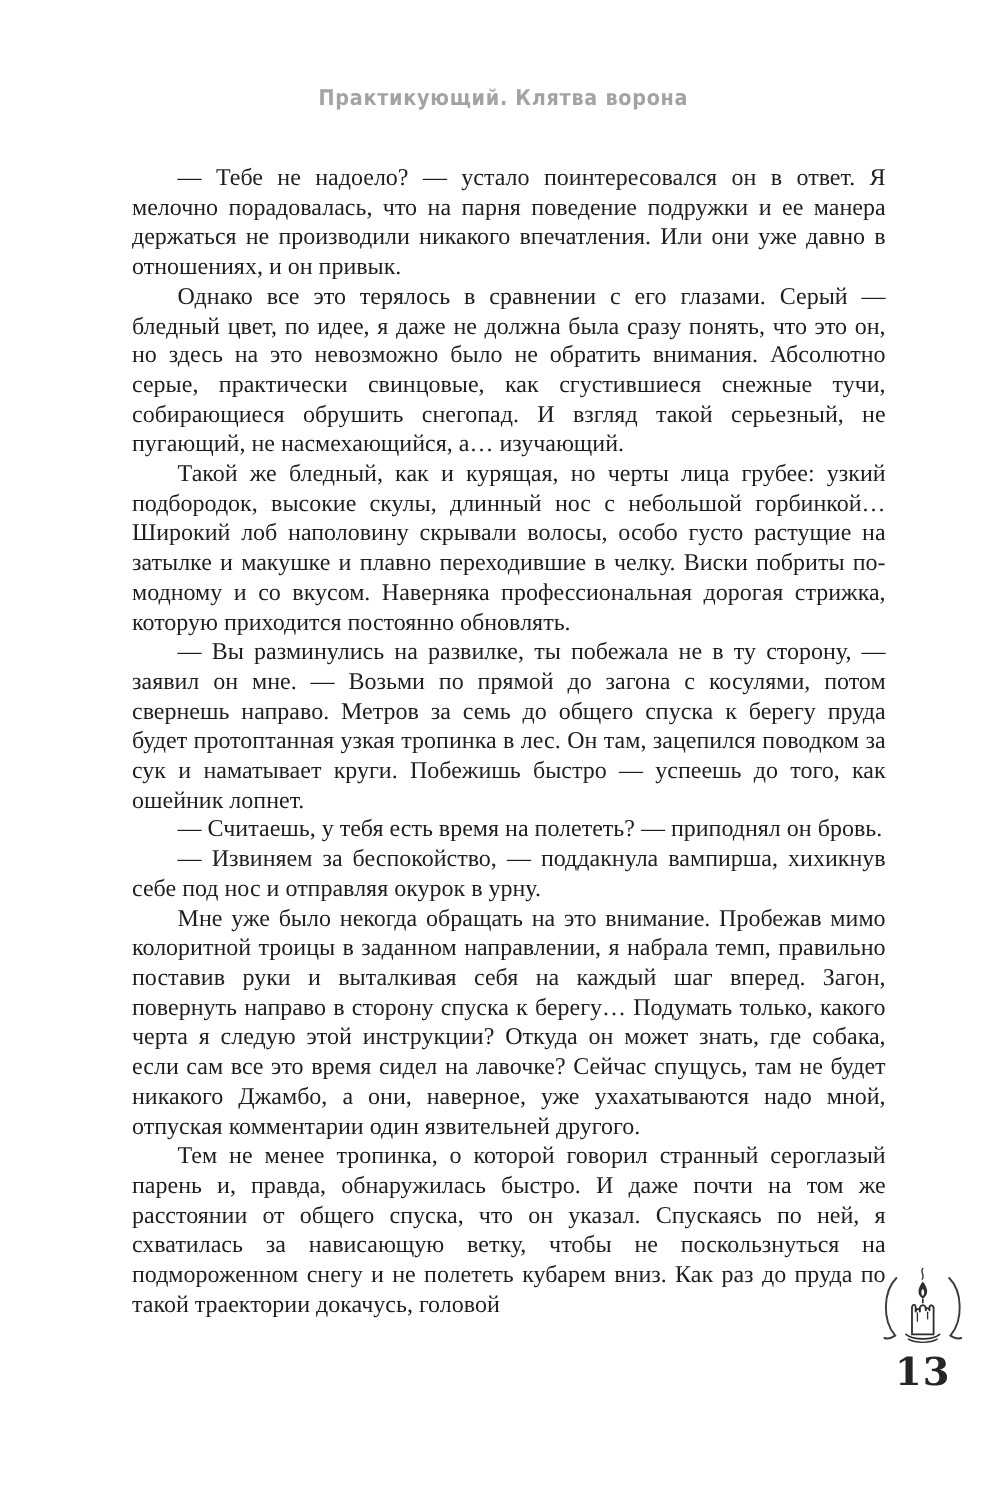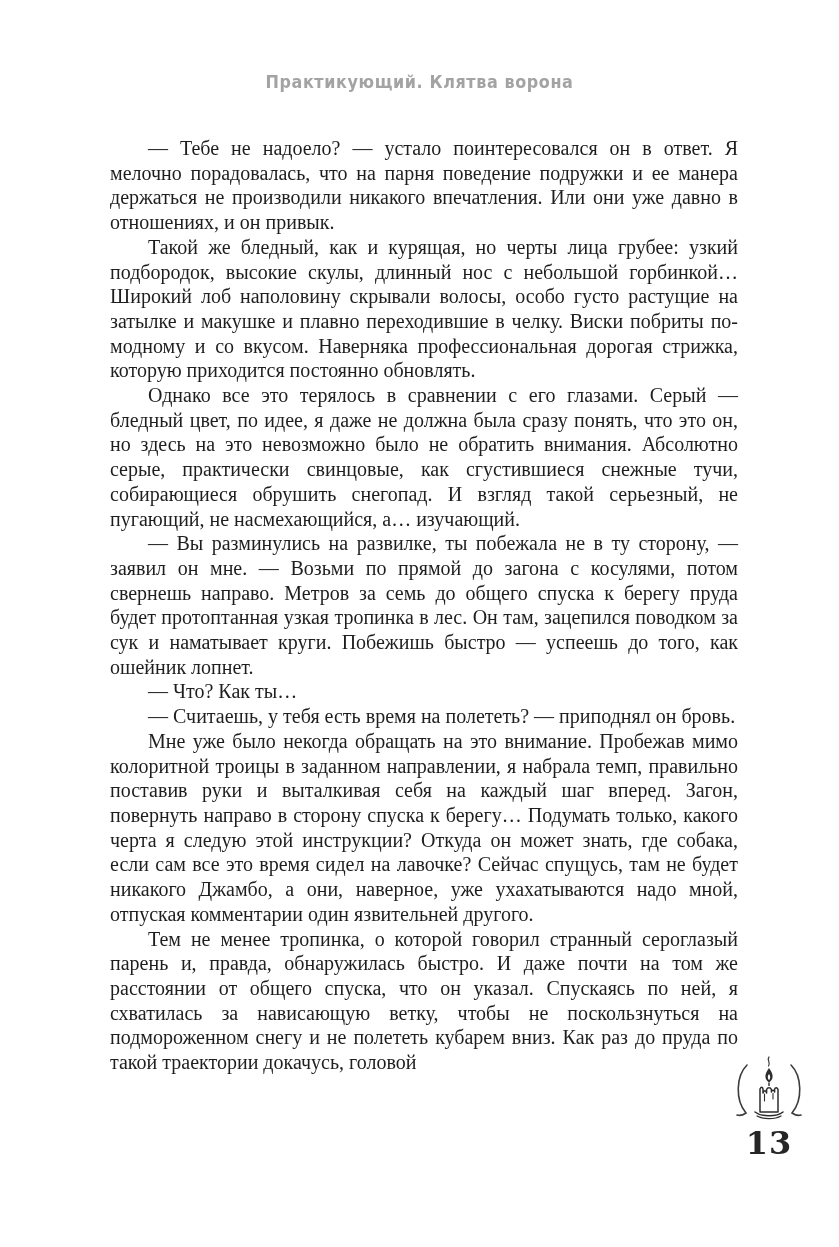--- a/index.html
+++ b/index.html
@@ -70,25 +70,25 @@
 </style>
 </head>
 <body>
 
 <div class="page">
 
   <div class="running-head">Практикующий. Клятва ворона</div>
 
   <div class="text-block">
       <p>— Тебе не надоело? — устало поинтересовался он в ответ. Я мелочно порадовалась, что на парня поведение подружки и ее манера держаться не производили никакого впечатления. Или они уже давно в отношениях, и он привык.</p>
+      <p>Однако все это терялось в сравнении с его глазами. Серый — бледный цвет, по идее, я даже не должна была сразу понять, что это он, но здесь на это невозможно было не обратить внимания. Абсолютно серые, практически свинцовые, как сгустившиеся снежные тучи, собирающиеся обрушить снегопад. И взгляд такой серьезный, не пугающий, не насмехающийся, а… изучающий.</p>
       <p>Такой же бледный, как и курящая, но черты лица грубее: узкий подбородок, высокие скулы, длинный нос с небольшой горбинкой… Широкий лоб наполовину скрывали волосы, особо густо растущие на затылке и макушке и плавно переходившие в челку. Виски побриты по-модному и со вкусом. Наверняка профессиональная дорогая стрижка, которую приходится постоянно обновлять.</p>
-      <p>Однако все это терялось в сравнении с его глазами. Серый — бледный цвет, по идее, я даже не должна была сразу понять, что это он, но здесь на это невозможно было не обратить внимания. Абсолютно серые, практически свинцовые, как сгустившиеся снежные тучи, собирающиеся обрушить снегопад. И взгляд такой серьезный, не пугающий, не насмехающийся, а… изучающий.</p>
       <p>— Вы разминулись на развилке, ты побежала не в ту сторону, — заявил он мне. — Возьми по прямой до загона с косулями, потом свернешь направо. Метров за семь до общего спуска к берегу пруда будет протоптанная узкая тропинка в лес. Он там, зацепился поводком за сук и наматывает круги. Побежишь быстро — успеешь до того, как ошейник лопнет.</p>
-      <p>— Что? Как ты…</p>
       <p>— Считаешь, у тебя есть время на полететь? — приподнял он бровь.</p>
+      <p>— Извиняем за беспокойство, — поддакнула вампирша, хихикнув себе под нос и отправляя окурок в урну.</p>
       <p>Мне уже было некогда обращать на это внимание. Пробежав мимо колоритной троицы в заданном направлении, я набрала темп, правильно поставив руки и выталкивая себя на каждый шаг вперед. Загон, повернуть направо в сторону спуска к берегу… Подумать только, какого черта я следую этой инструкции? Откуда он может знать, где собака, если сам все это время сидел на лавочке? Сейчас спущусь, там не будет никакого Джамбо, а они, наверное, уже ухахатываются надо мной, отпуская комментарии один язвительней другого.</p>
       <p>Тем не менее тропинка, о которой говорил странный сероглазый парень и, правда, обнаружилась быстро. И даже почти на том же расстоянии от общего спуска, что он указал. Спускаясь по ней, я схватилась за нависающую ветку, чтобы не поскользнуться на подмороженном снегу и не полететь кубарем вниз. Как раз до пруда по такой траектории докачусь, головой</p>
     </div>
 
   <div class="ornament">
     <span>
       <svg width="78" height="66" viewBox="0 0 78 66" xmlns="http://www.w3.org/2000/svg">
 
         <path d="M17 9 C6 20 5 44 16 57 C13 59 10 60 7 59" fill="none" stroke="#3c3c3c" stroke-width="1.6" stroke-linecap="round"></path>
 

